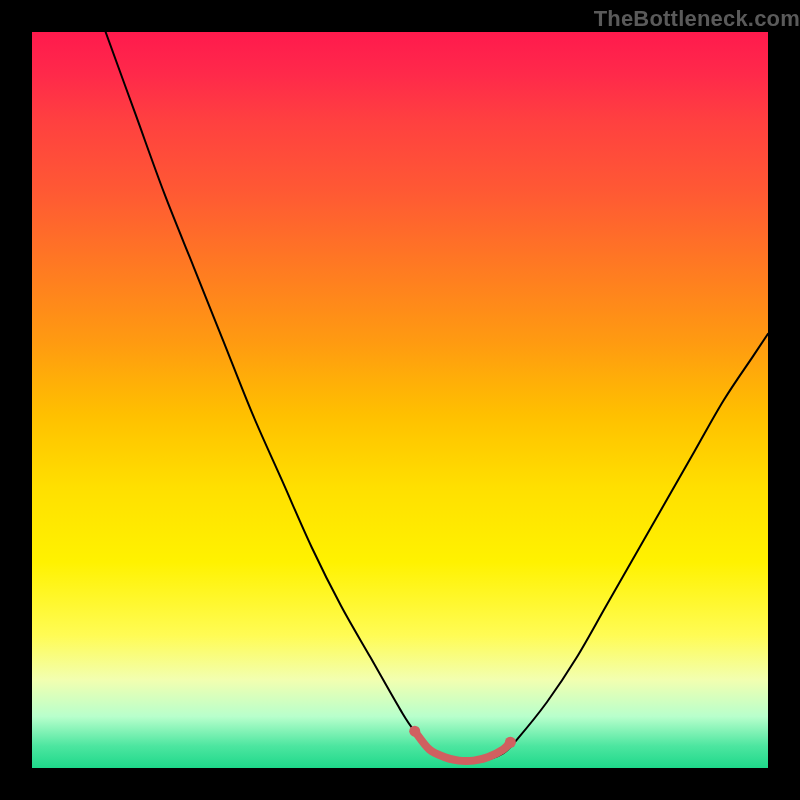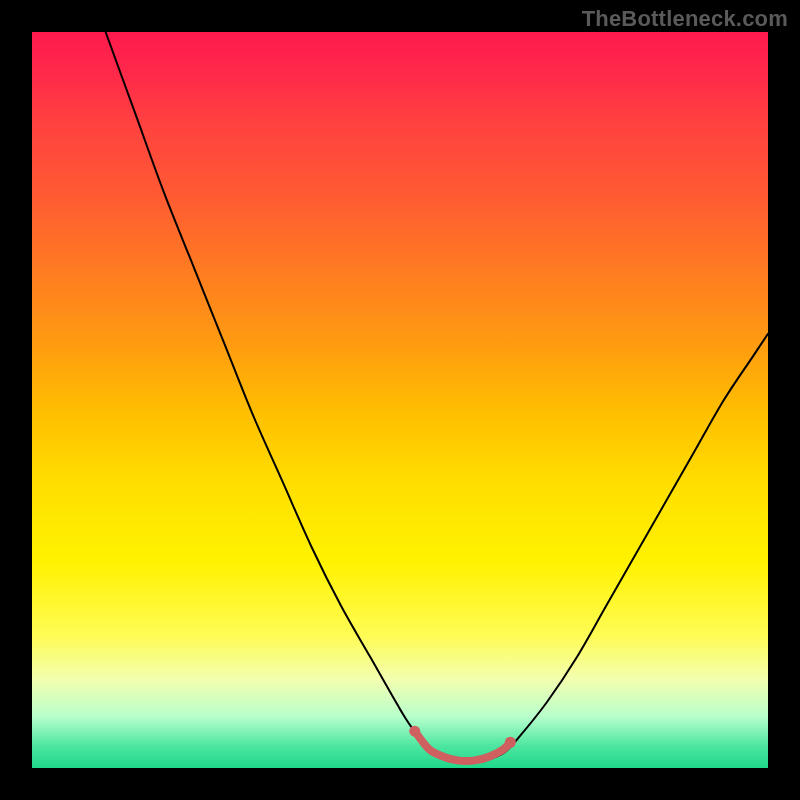--- a/index.html
+++ b/index.html
@@ -30,21 +30,21 @@
       #f2ffb0 88%,
       #b8ffcc 93%,
       #4de6a0 97%,
       #1ed88a 100%
     );
   }
   .curve { position: absolute; left: 0; top: 0; width: 100%; height: 100%; }
   .watermark {
     position: absolute;
     top: 6px;
-    right: 12px;
+    right: 0;
     font-family: Arial, Helvetica, sans-serif;
     font-size: 22px;
     font-weight: 600;
     color: #5a5a5a;
     letter-spacing: 0.2px;
   }
 </style>
 </head>
 <body>
 

